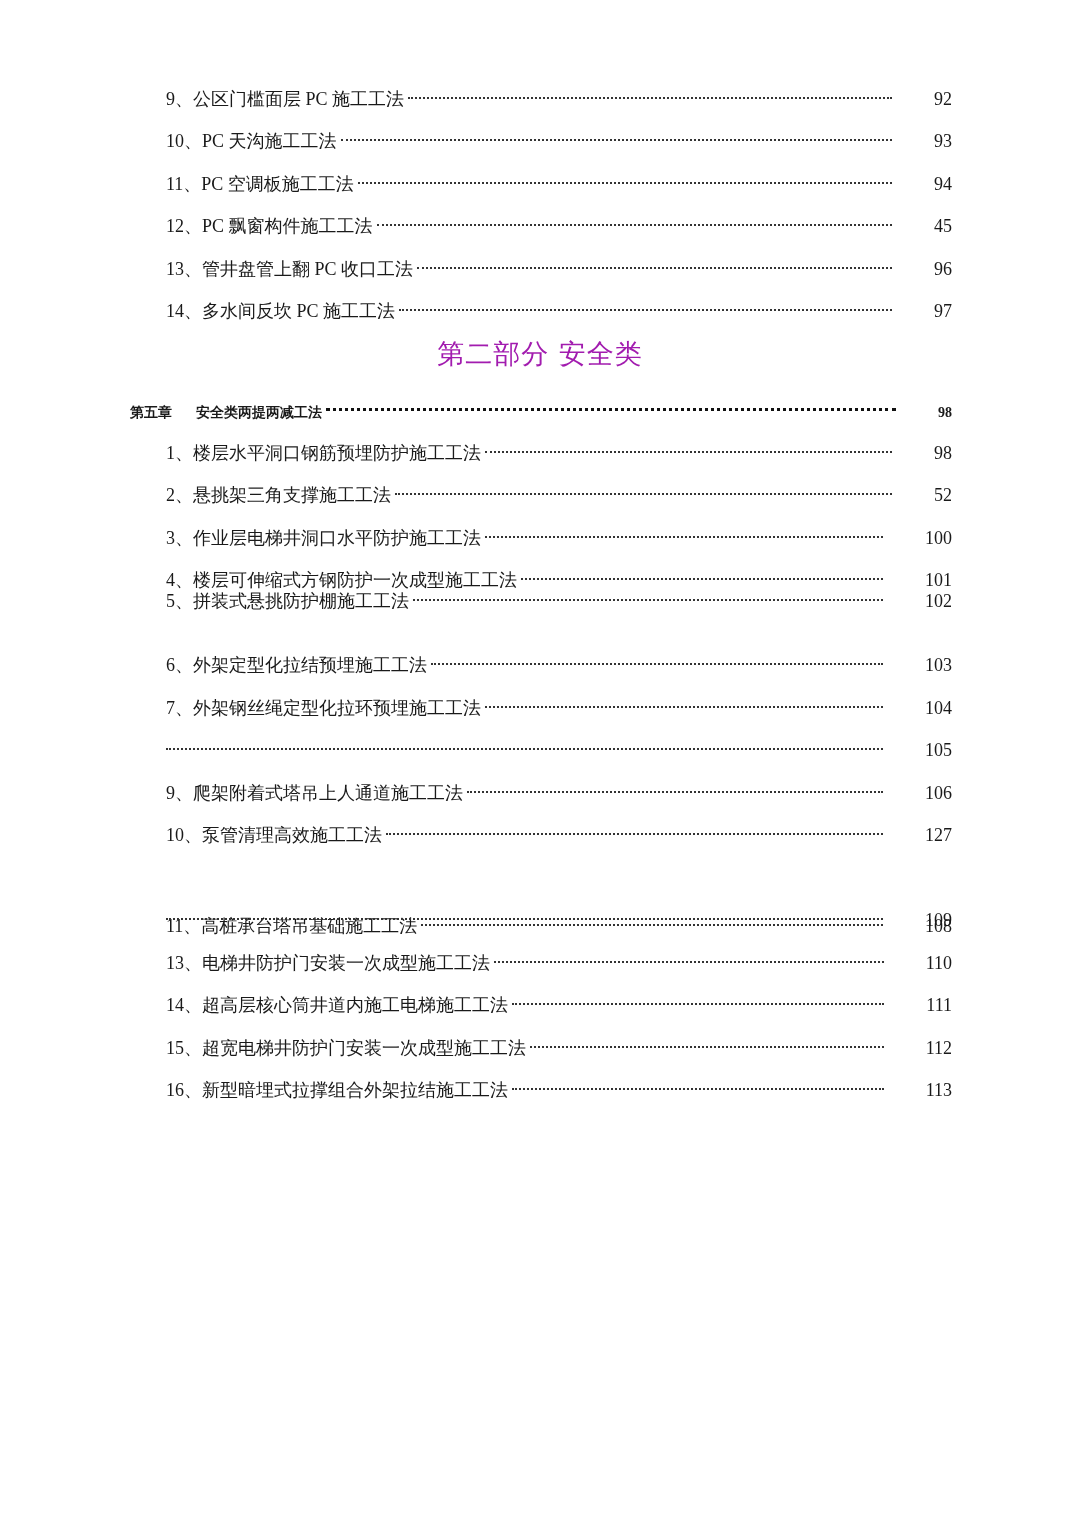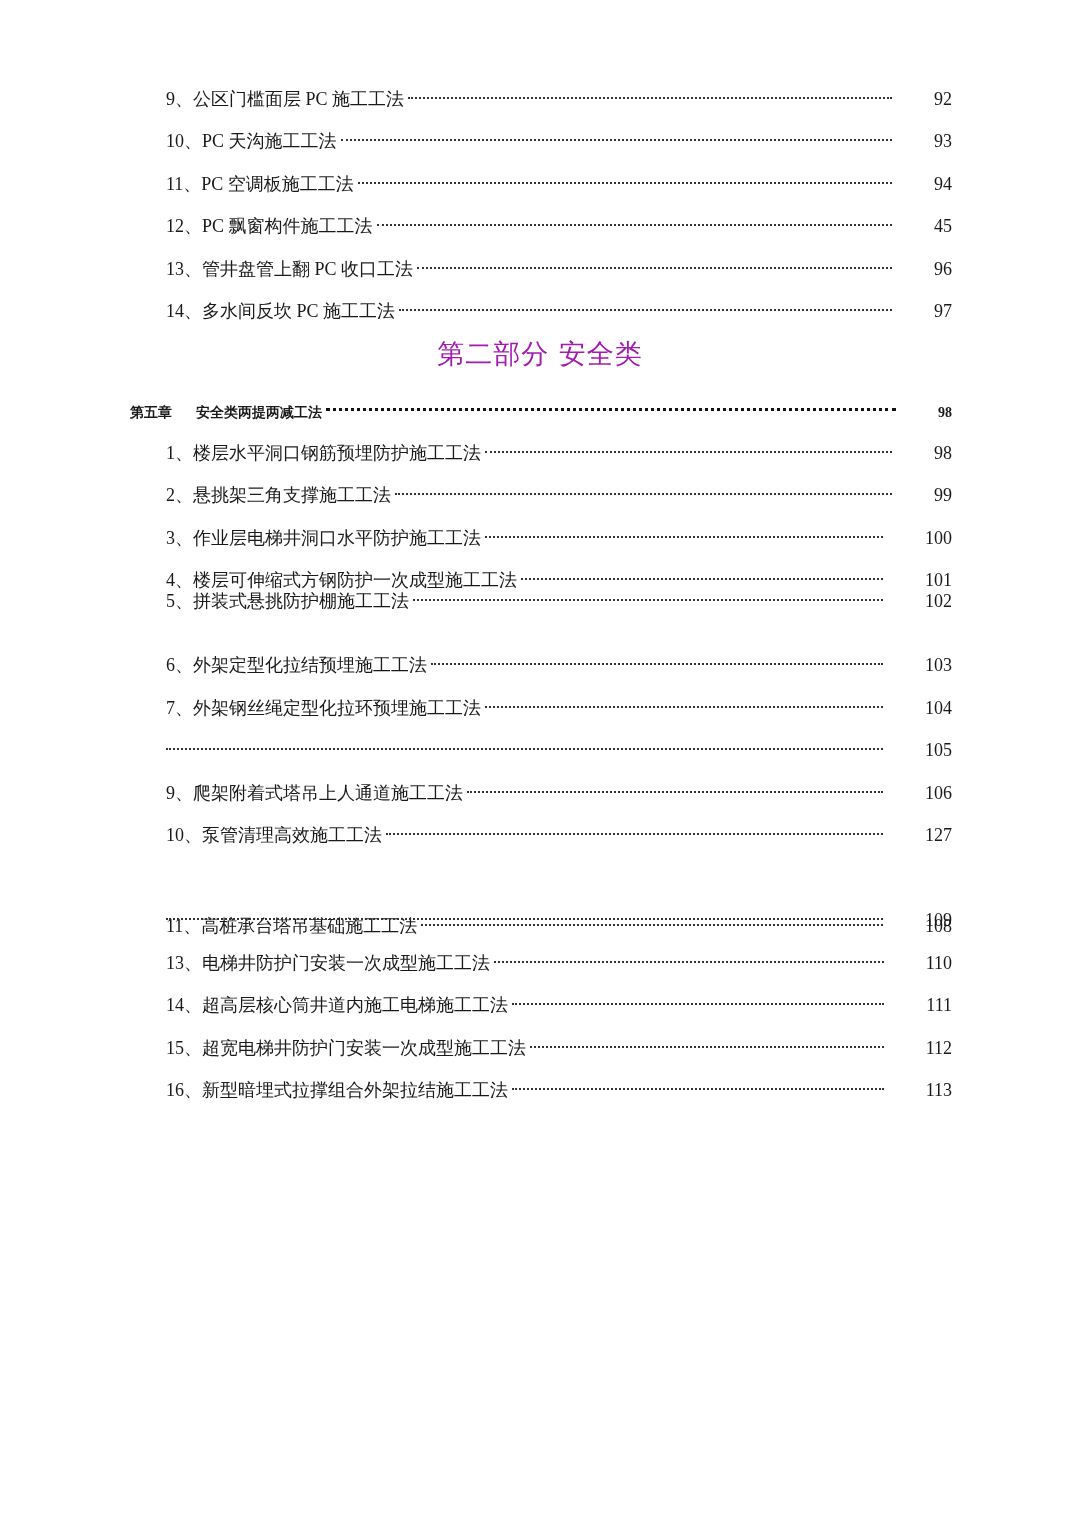--- a/index.html
+++ b/index.html
@@ -130,21 +130,21 @@
   </div>
 
   <div class="toc-row item" style="top:435px">
     <span class="toc-title">1、楼层水平洞口钢筋预埋防护施工工法</span>
     <span class="leader"></span>
     <span class="toc-page">98</span>
   </div>
   <div class="toc-row item" style="top:477px">
     <span class="toc-title">2、悬挑架三角支撑施工工法</span>
     <span class="leader"></span>
-    <span class="toc-page">99</span>
+    <span class="toc-page">52</span>
   </div>
   <div class="toc-row item" style="top:520px">
     <span class="toc-title">3、作业层电梯井洞口水平防护施工工法</span>
     <span class="leader"></span>
     <span class="toc-page">100</span>
   </div>
   <div class="toc-row item" style="top:562px">
     <span class="toc-title">4、楼层可伸缩式方钢防护一次成型施工工法</span>
     <span class="leader"></span>
     <span class="toc-page">101</span>

